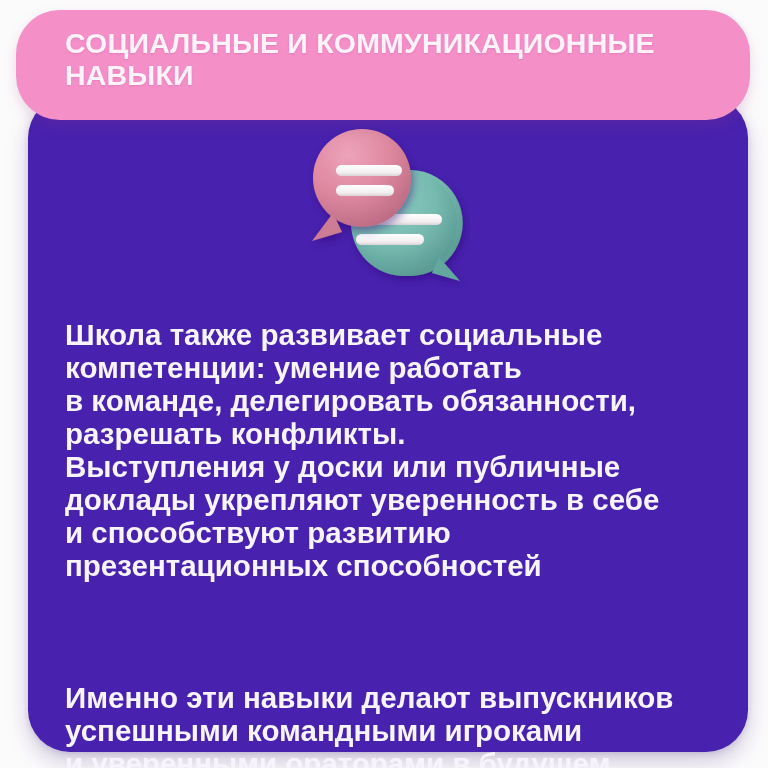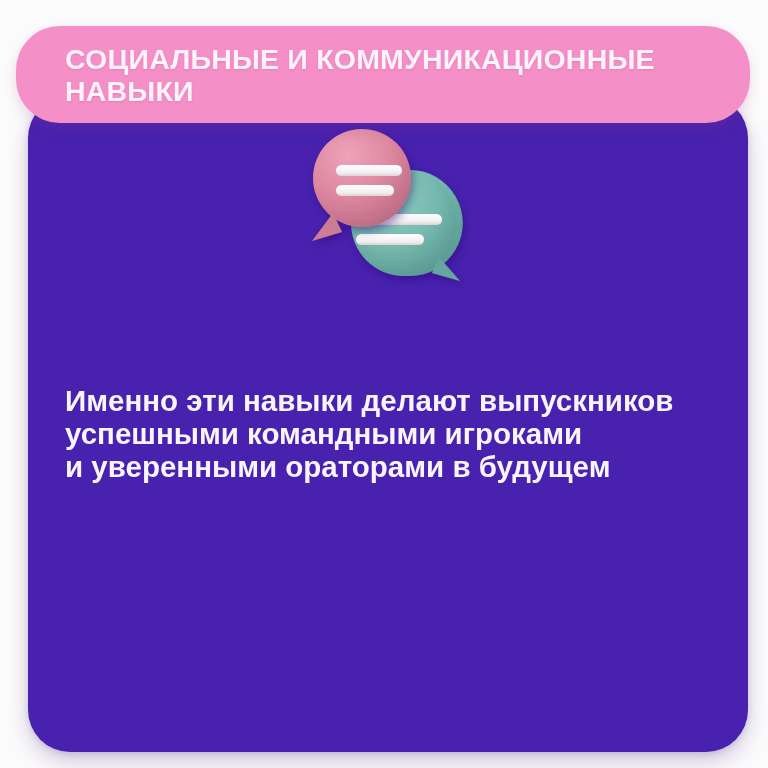--- a/index.html
+++ b/index.html
@@ -22,22 +22,22 @@
     width:720px; height:656px;
     background:#4821ae;
     border-radius:42px;
     box-shadow:0 10px 22px rgba(60,30,120,0.22),
                0 2px 6px rgba(60,30,120,0.14);
   }
 
   
   #header-pill {
     position:absolute;
-    left:16px; top:26px;
-    width:734px; height:97px;
+    left:16px; top:10px;
+    width:734px; height:110px;
     background:#f58fc8;
     border-radius:44px;
     box-shadow:0 6px 14px rgba(150,60,130,0.18);
     z-index:3;
     overflow:hidden;
   }
   #header-title {
     position:absolute;
     left:49px; top:17px;
     width:670px;
@@ -118,17 +118,25 @@
     <g filter="url(#soft)">
       <circle cx="62" cy="60" r="49" fill="url(#pinkGrad)"></circle>
       <path d="M33,95 L12,123 L42,114 Z" fill="#cc7b93"></path>
     </g>
     <rect x="36" y="47" width="66" height="11" rx="5.5" fill="url(#barGrad)"></rect>
     <rect x="36" y="67" width="58" height="11" rx="5.5" fill="url(#barGrad)"></rect>
   </svg>
 </div>
 
 <div id="body-text">
+  <div class="para">Школа также развивает социальные
+компетенции: умение работать
+в команде, делегировать обязанности,
+разрешать конфликты.
+Выступления у доски или публичные
+доклады укрепляют уверенность в себе
+и способствуют развитию
+презентационных способностей</div>
   <div class="para-gap"></div>
   <div class="para">Именно эти навыки делают выпускников
 успешными командными игроками
 и уверенными ораторами в будущем</div>
 </div>
 
 </body></html>

